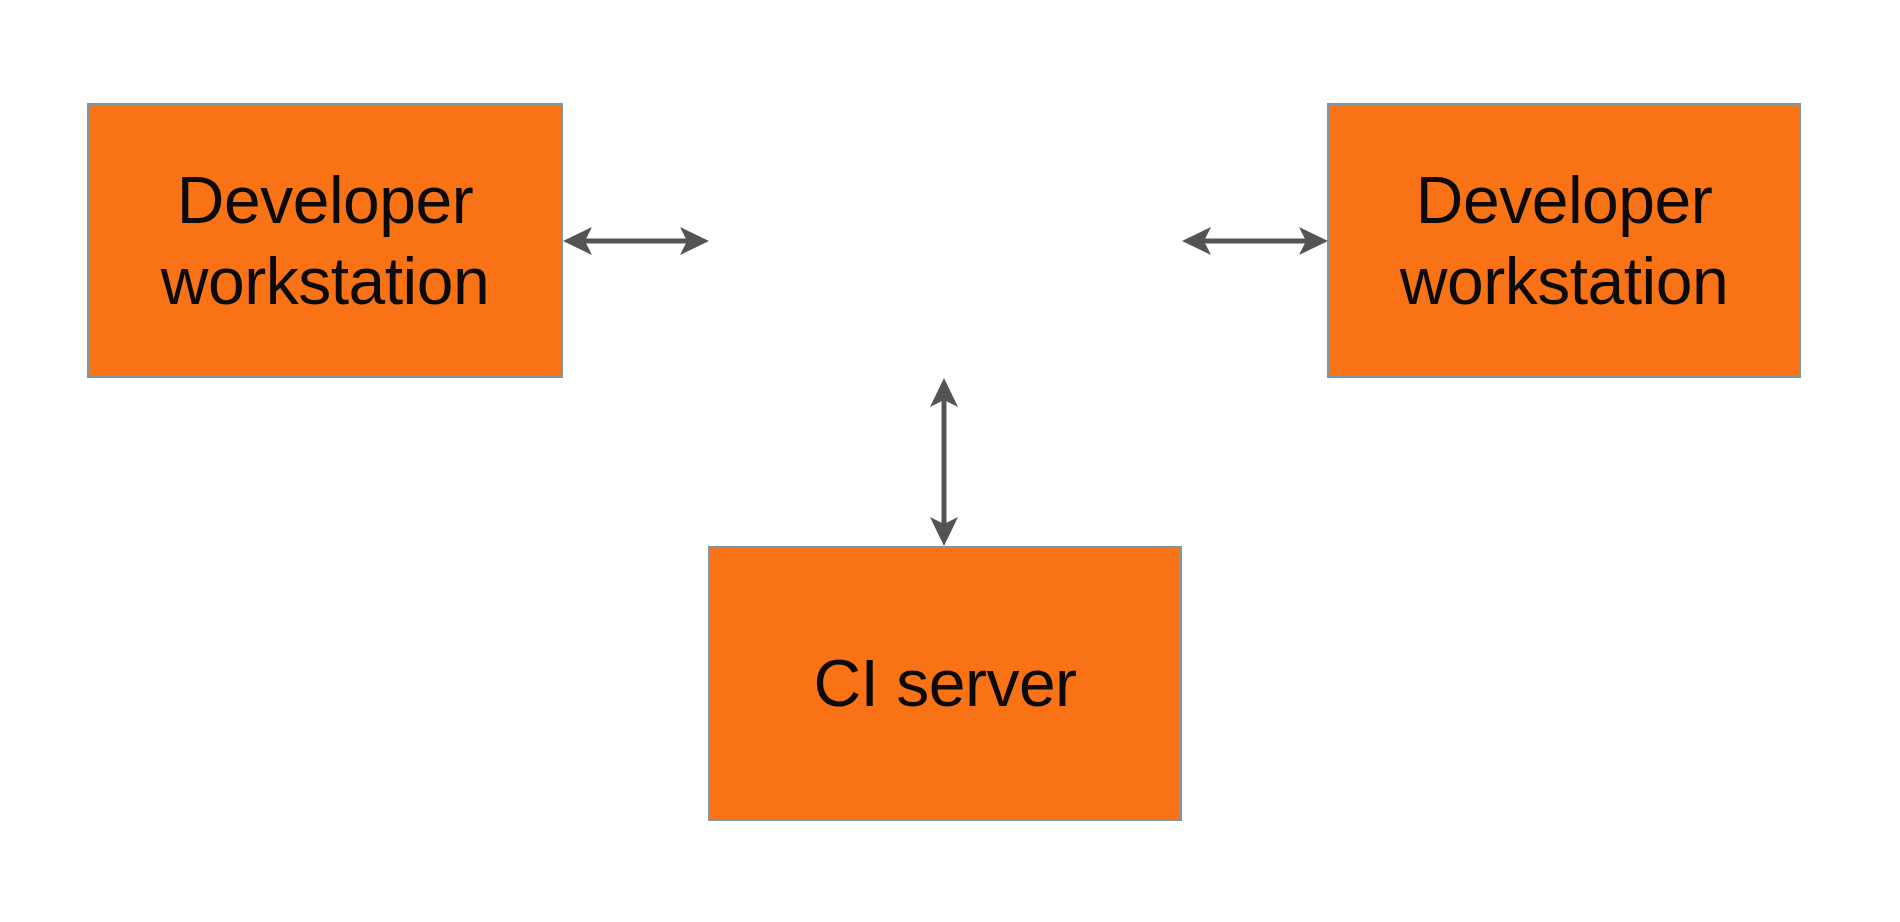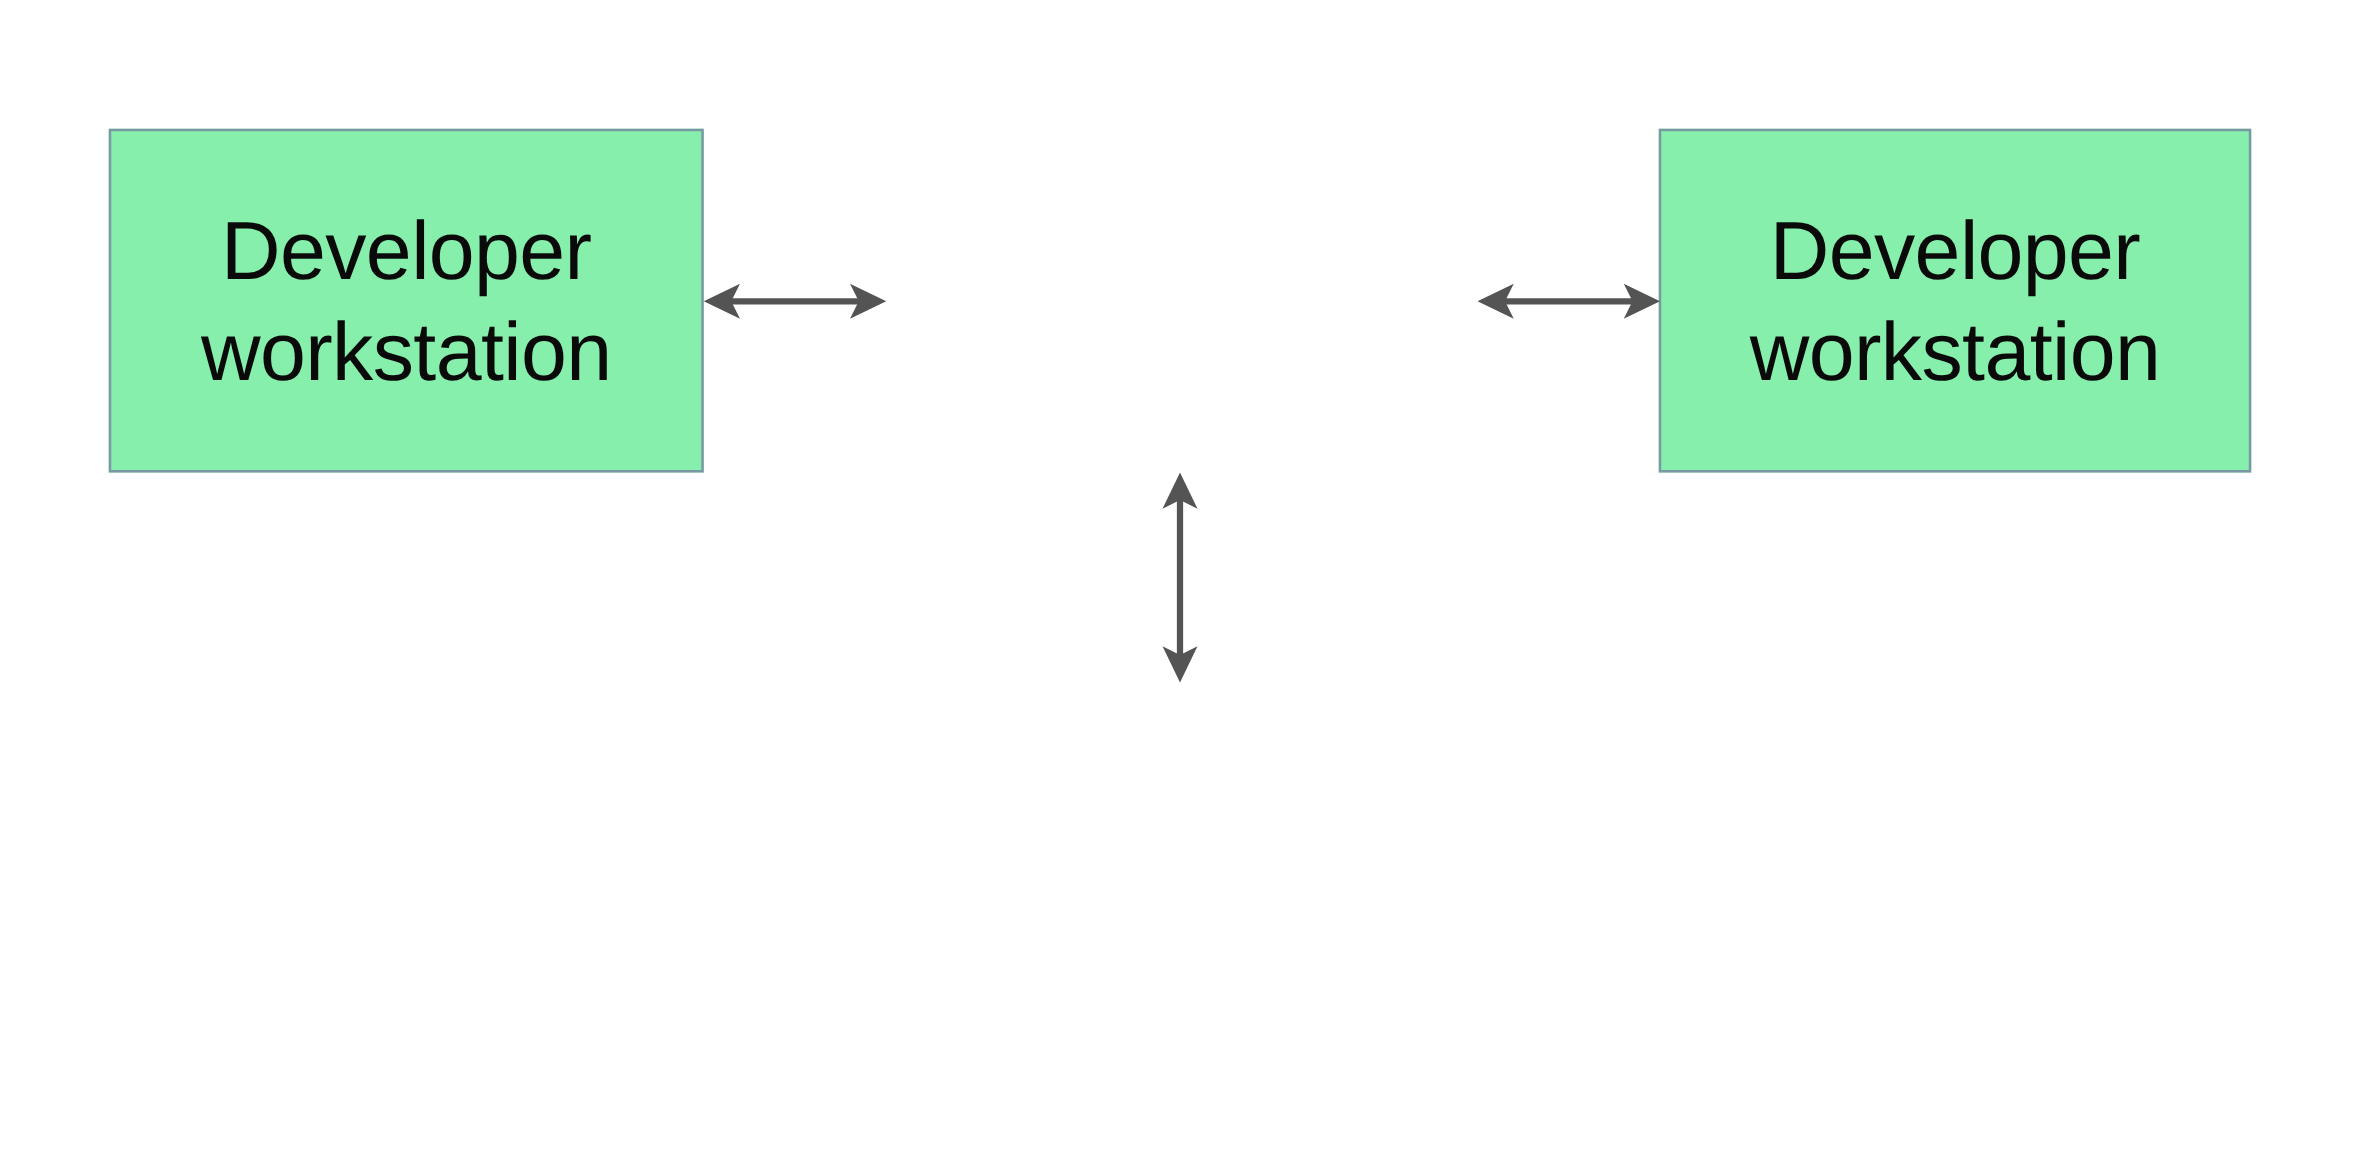--- a/index.html
+++ b/index.html
@@ -14,21 +14,21 @@
   #canvas {
     position: relative;
     width: 1900px;
     height: 922px;
     background: #ffffff;
     overflow: hidden;
   }
   .node {
     position: absolute;
     box-sizing: border-box;
-    background: #86efac;
+    background: #f97316;
     border: 2px solid #7b98a5;
     display: flex;
     align-items: center;
     justify-content: center;
     text-align: center;
   }
   .node-label {
     font-family: "Liberation Sans", sans-serif;
     font-size: 66px;
     line-height: 1.22;
@@ -61,20 +61,23 @@
     <span class="node-label">Developer
 workstation</span>
   </div>
 
 
   <div class="node node-dev-right">
     <span class="node-label">Developer
 workstation</span>
   </div>
 
+  <div class="node node-ci">
+    <span class="node-label">CI server</span>
+  </div>
 
   <div class="edge edge-left">
     <svg width="152" height="56" viewBox="0 0 152 56" aria-hidden="true">
       <g>
         <line x1="24" y1="28" x2="128" y2="28" stroke="#545454" stroke-width="5"></line>
         <path d="M 3 28 L 32 14 L 25 28 L 32 42 Z" fill="#545454"></path>
         <path d="M 149 28 L 120 14 L 127 28 L 120 42 Z" fill="#545454"></path>
       </g>
     </svg>
   </div>

